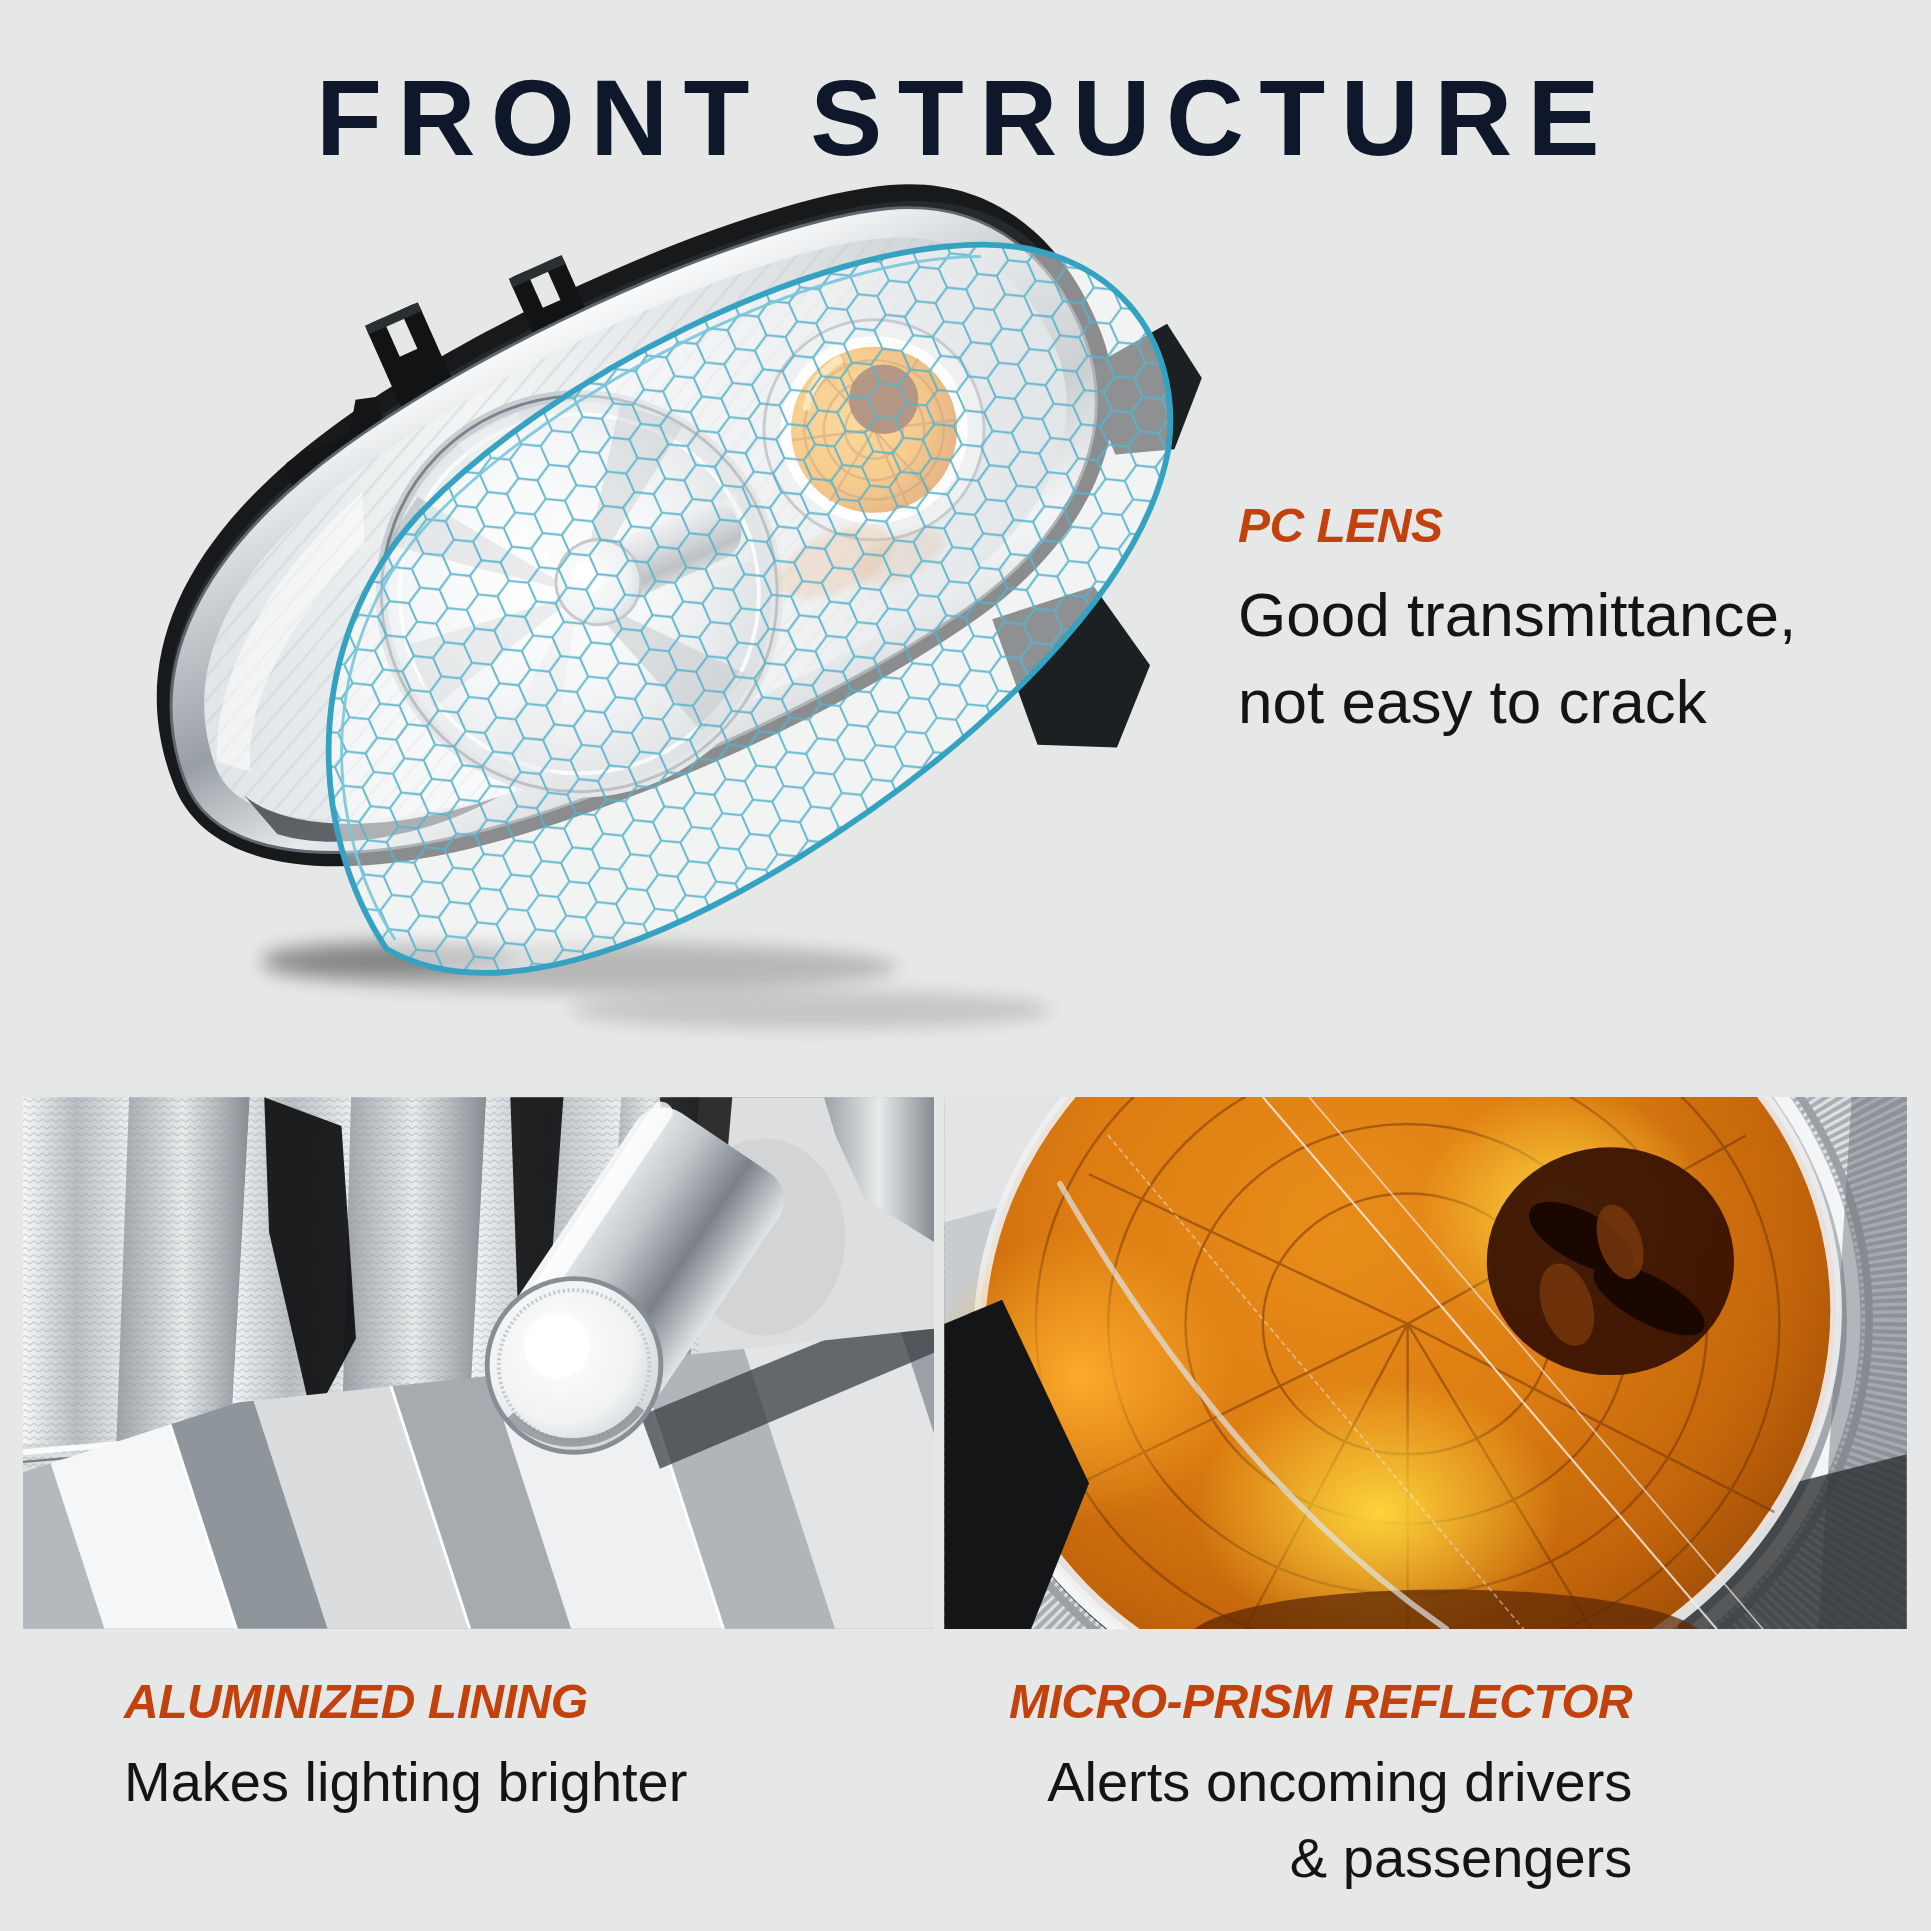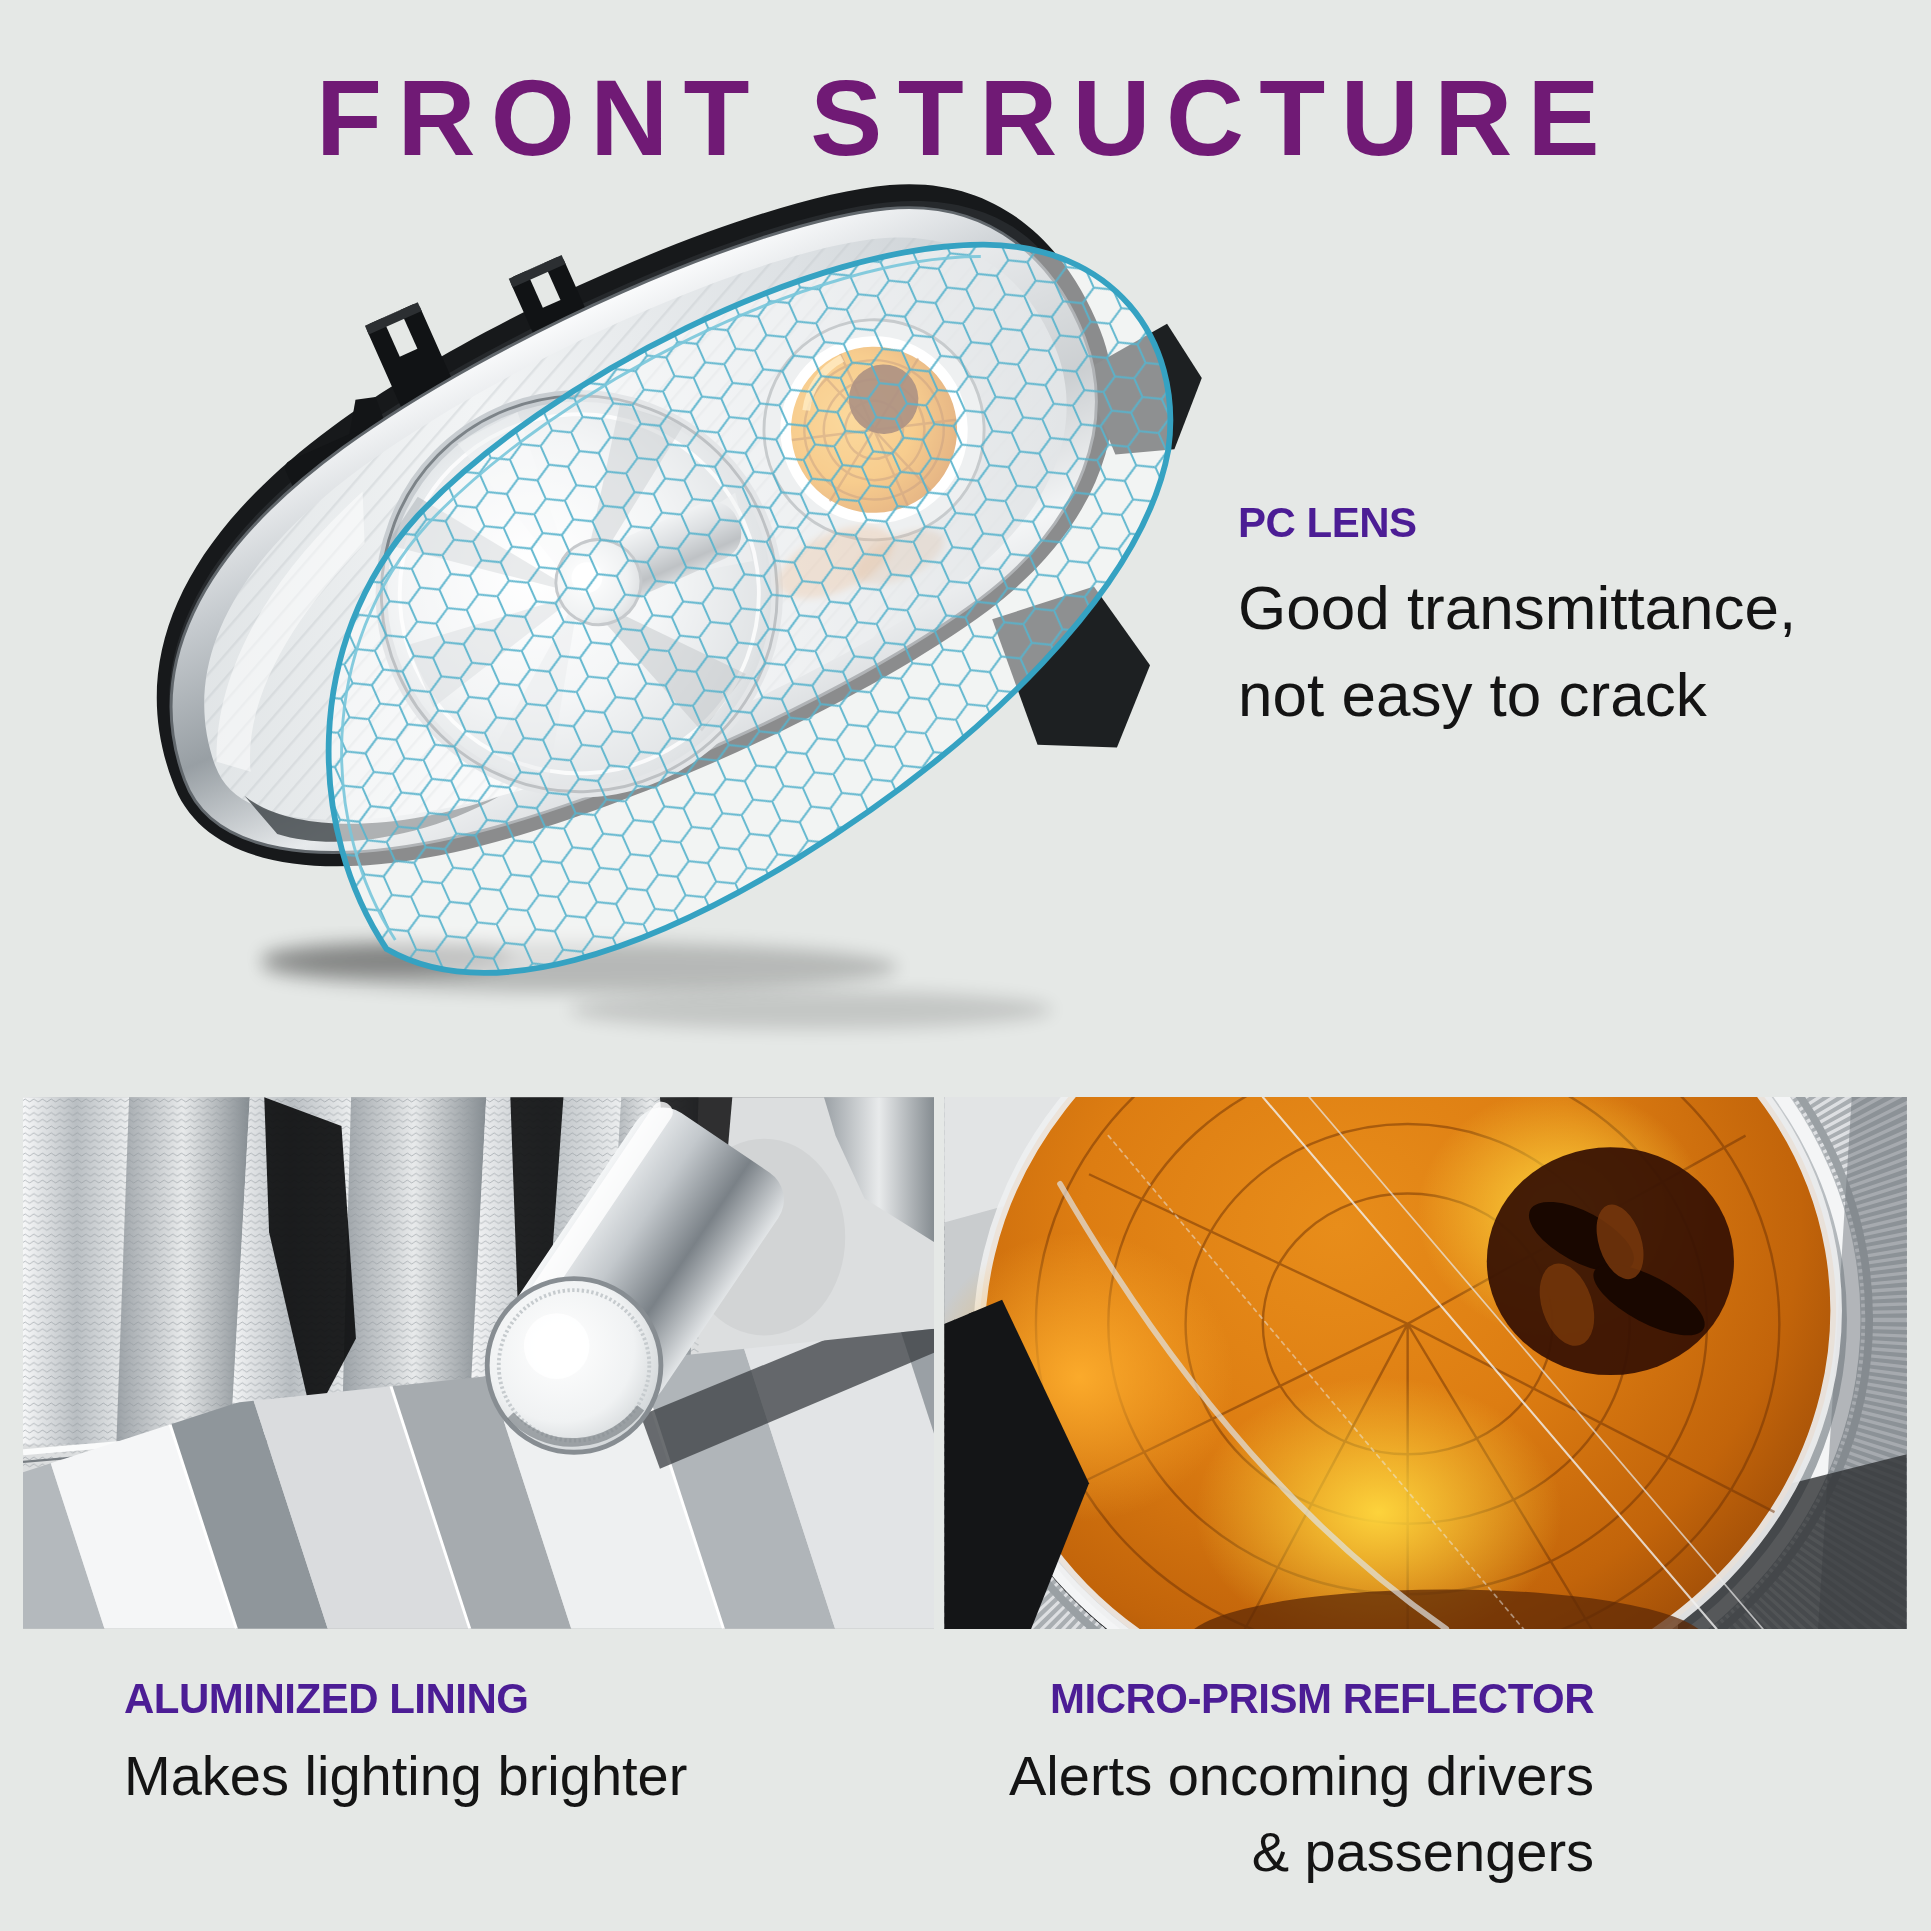--- a/index.html
+++ b/index.html
@@ -1,21 +1,21 @@
 <!DOCTYPE html>
 <html><head>
 <meta charset="utf-8">
 <style>
   html,body{margin:0;padding:0;background:#e5e8e6;}
   .canvas{position:relative;width:1931px;height:1931px;background:#e5e8e6;overflow:hidden;
           font-family:"Liberation Sans", sans-serif;}
   .page-title{position:absolute;left:0;top:56px;width:1931px;text-align:center;
-    font-size:108px;font-weight:bold;letter-spacing:15.4px;color:#701a75;line-height:1.15;white-space:nowrap;}
+    font-size:108px;font-weight:bold;letter-spacing:15.4px;color:#0f172a;line-height:1.15;white-space:nowrap;}
   .callout{position:absolute;}
-  .callout h3{margin:0;font-size:42px;font-weight:bold;color:#4c1d95;line-height:1.1;white-space:nowrap;letter-spacing:-0.5px;}
+  .callout h3{margin:0;font-size:48px;font-weight:bold;color:#c2410c;line-height:1.1;white-space:nowrap;letter-spacing:-0.5px;font-style:italic;}
   .callout p{margin:15.4px 0 0 0;font-size:56px;color:#141414;line-height:1.36;white-space:pre-line;}
   #callout-pc{left:1238px;top:500px;}
   #callout-pc p{font-size:62px;margin-top:19.3px;line-height:1.40;}
   #callout-alu{left:124px;top:1676px;}
   #callout-micro{left:1009px;top:1676px;text-align:right;}
   .photo{position:absolute;overflow:hidden;background:#202224;}
   #photo-left{left:23px;top:1097px;width:911px;height:532px;}
   #photo-right{left:944px;top:1097px;width:963px;height:532px;}
   #main-figure{position:absolute;left:0;top:0;width:1255px;height:1062px;}
   svg{display:block;}

